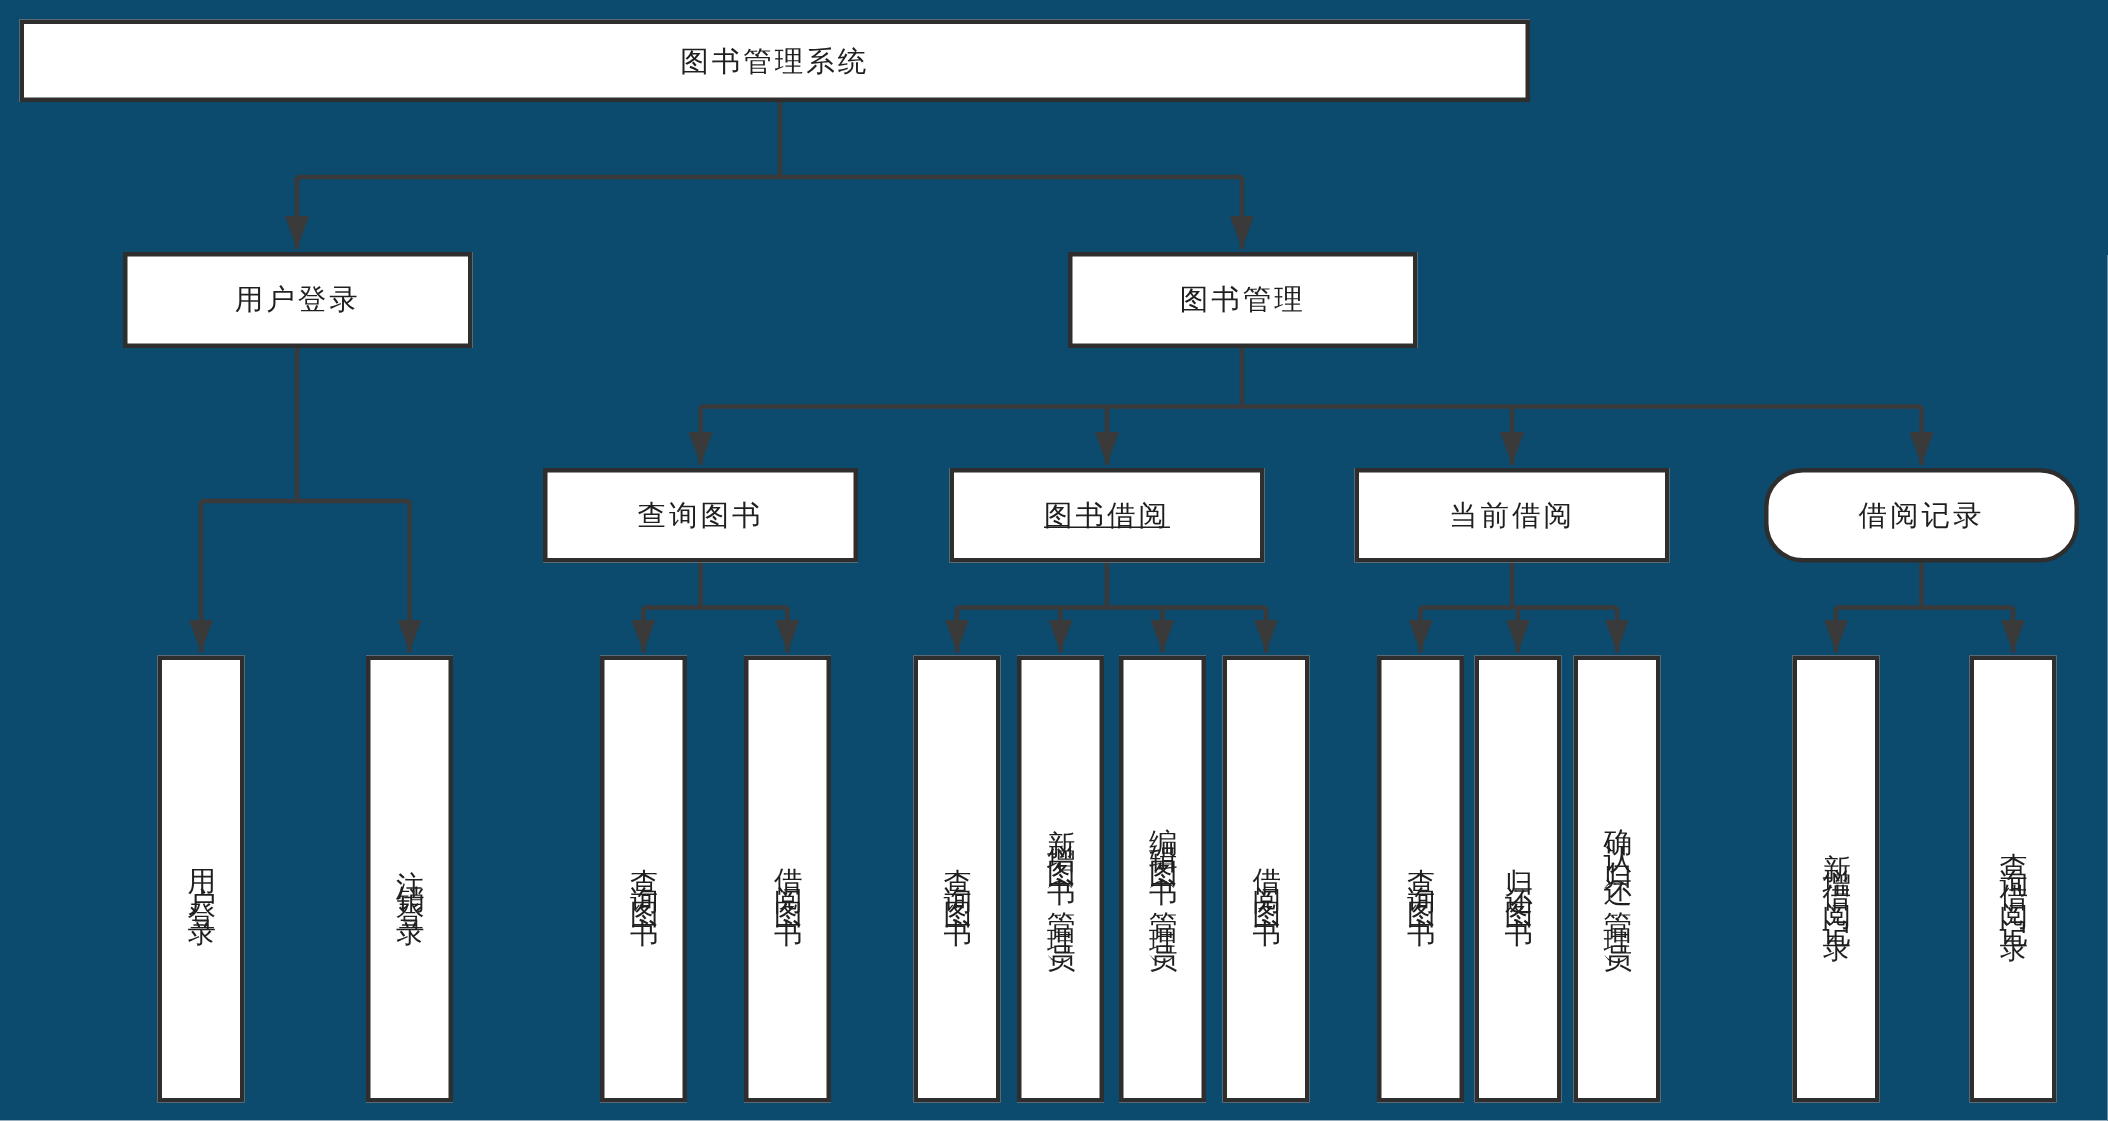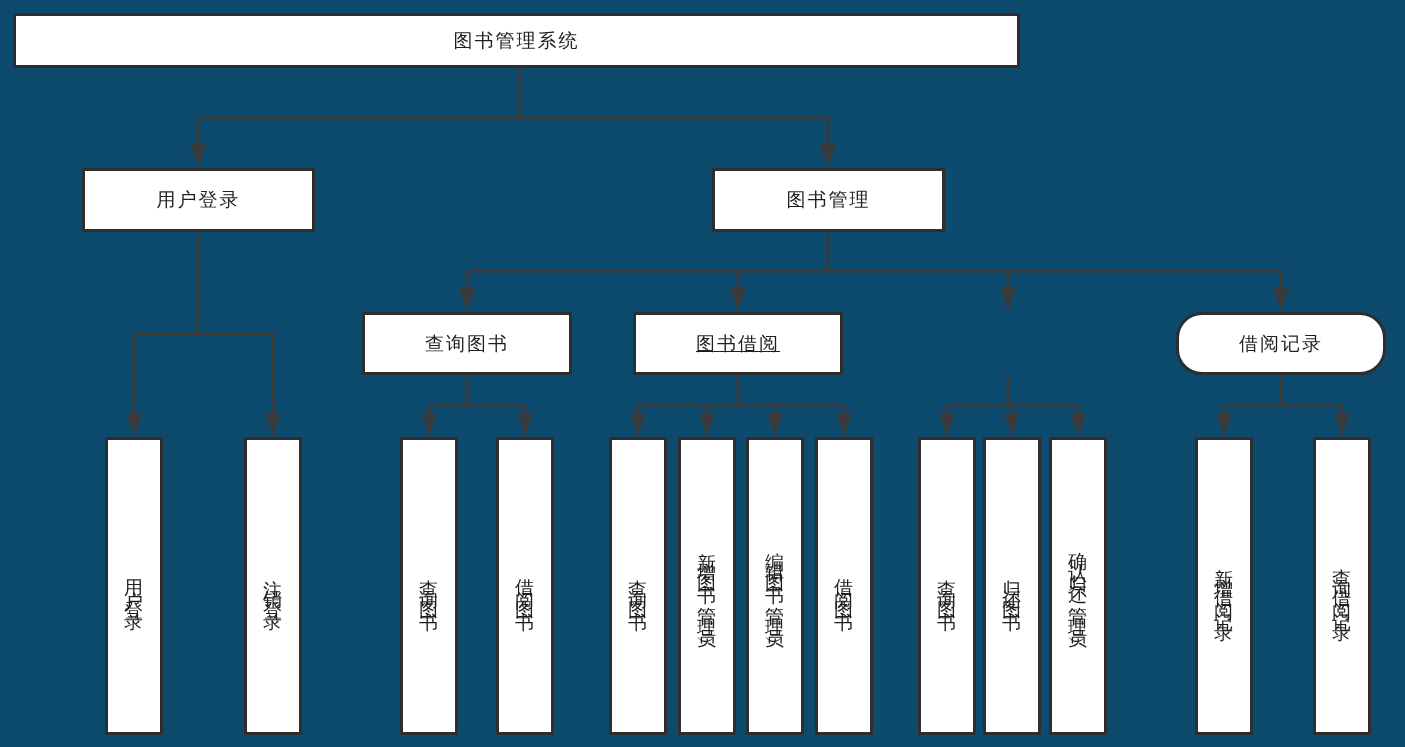--- a/index.html
+++ b/index.html
@@ -110,20 +110,23 @@
   <div class="node" style="left:712px;top:168px;width:233px;height:64px;">
     <span>图书管理</span>
   </div>
 
   <div class="node" style="left:362px;top:312px;width:210px;height:63px;">
     <span>查询图书</span>
   </div>
   <div class="node" style="left:633px;top:312px;width:210px;height:63px;text-decoration:underline;">
     <span>图书借阅</span>
   </div>
+  <div class="node" style="left:903px;top:312px;width:210px;height:63px;">
+    <span>当前借阅</span>
+  </div>
   <div class="node" style="left:1176px;top:312px;width:210px;height:63px;border-radius:26px;">
     <span>借阅记录</span>
   </div>
 
   <div class="leaf" style="left:105px;">
     <span class="vtext">用户登录</span>
   </div>
   <div class="leaf" style="left:244px;">
     <span class="vtext">注销登录</span>
   </div>

